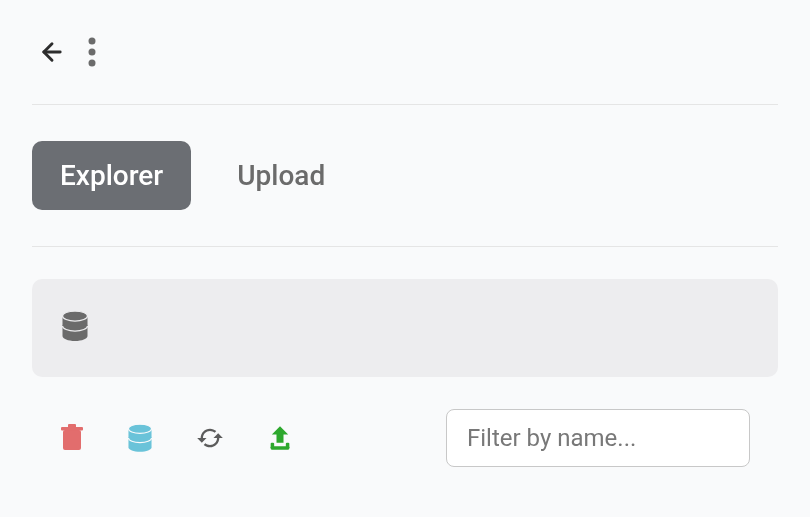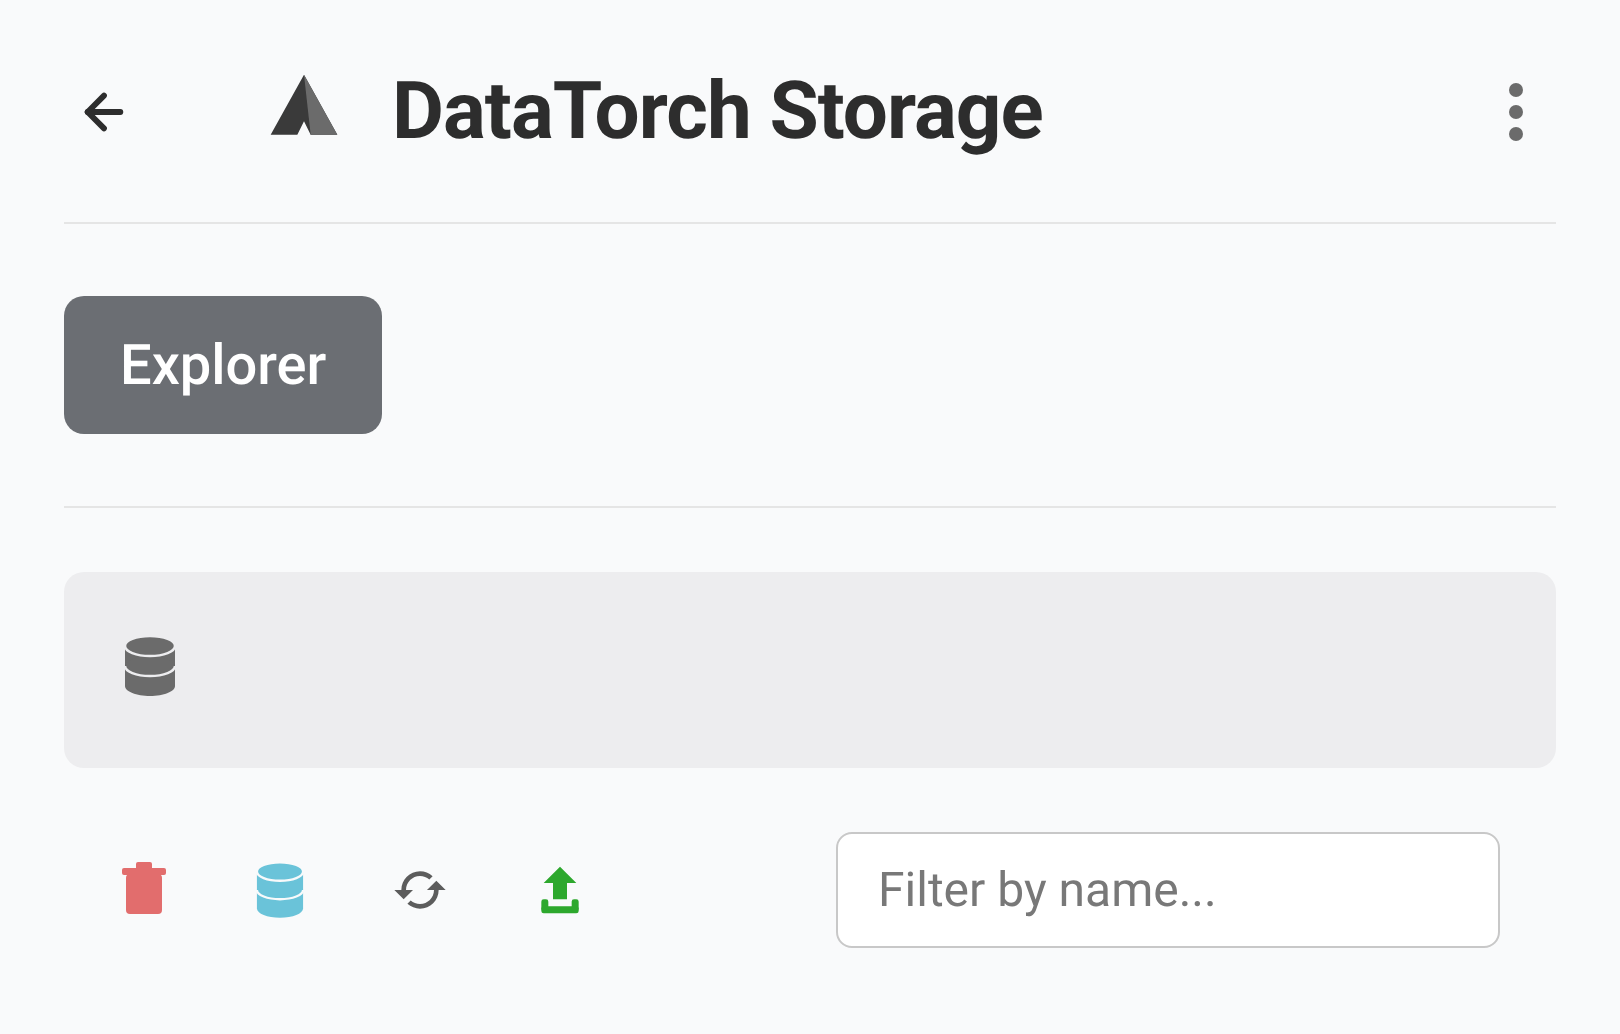--- a/index.html
+++ b/index.html
@@ -100,60 +100,52 @@
       display: flex;
       align-items: center;
       justify-content: center;
     }
     .filter-input {
       margin-left: auto;
       padding: 14px 20px;
       font-size: 24px;
       border: 1.5px solid #c8c8c8;
       border-radius: 8px;
-      width: 332px;
+      width: 304px;
       font-family: inherit;
       color: #444;
       background: #fff;
     }
     .filter-input::placeholder {
       color: #787878;
     }
   </style>
 </head>
 <body>
 
 <div class="container">
   <div class="header">
     <div class="back-btn">
       <svg width="28" height="28" viewBox="0 0 24 24" fill="none" stroke="#2d2d2d" stroke-width="2.5" stroke-linecap="round" stroke-linejoin="round">
         <line x1="19" y1="12" x2="5" y2="12"></line>
         <polyline points="12 19 5 12 12 5"></polyline>
       </svg>
     </div>
-    <div class="logo-section">
-      <span class="logo-icon">
-        <svg width="40" height="40" viewBox="0 0 24 24">
-          <path d="M12 2 L22 20 L14 20 L12 16 L10 20 L2 20 Z" fill="#3a3a3a"></path>
-          <path d="M12 2 L22 20 L14 20 Z" fill="#6b6b6b"></path>
-        </svg>
-      </span>
-      <h1 class="title">DataTorch Storage</h1>
-    </div>
     <div class="menu-btn">
       <svg width="8" height="30" viewBox="0 0 8 30">
         <circle cx="4" cy="4" r="3.5" fill="#6b6b6b"></circle>
         <circle cx="4" cy="15" r="3.5" fill="#6b6b6b"></circle>
         <circle cx="4" cy="26" r="3.5" fill="#6b6b6b"></circle>
       </svg>
     </div>
   </div>
 
   <div class="tabs">
     <button class="tab active">Explorer</button>
+    <button class="tab">Upload</button>
   </div>
 
   <div class="breadcrumb">
     <span>
       <svg width="30" height="34" viewBox="0 0 24 26">
         <ellipse cx="12" cy="5" rx="10" ry="4" fill="#6b6b6b"></ellipse>
         <path d="M2 5 L2 13 C2 15.2 6.5 17 12 17 C17.5 17 22 15.2 22 13 L22 5" fill="#6b6b6b"></path>
         <ellipse cx="12" cy="13" rx="10" ry="4" fill="#6b6b6b"></ellipse>
         <path d="M2 13 L2 21 C2 23.2 6.5 25 12 25 C17.5 25 22 23.2 22 21 L22 13" fill="#6b6b6b"></path>
         <ellipse cx="12" cy="5" rx="10" ry="4" fill="none" stroke="#ededef" stroke-width="1"></ellipse>

